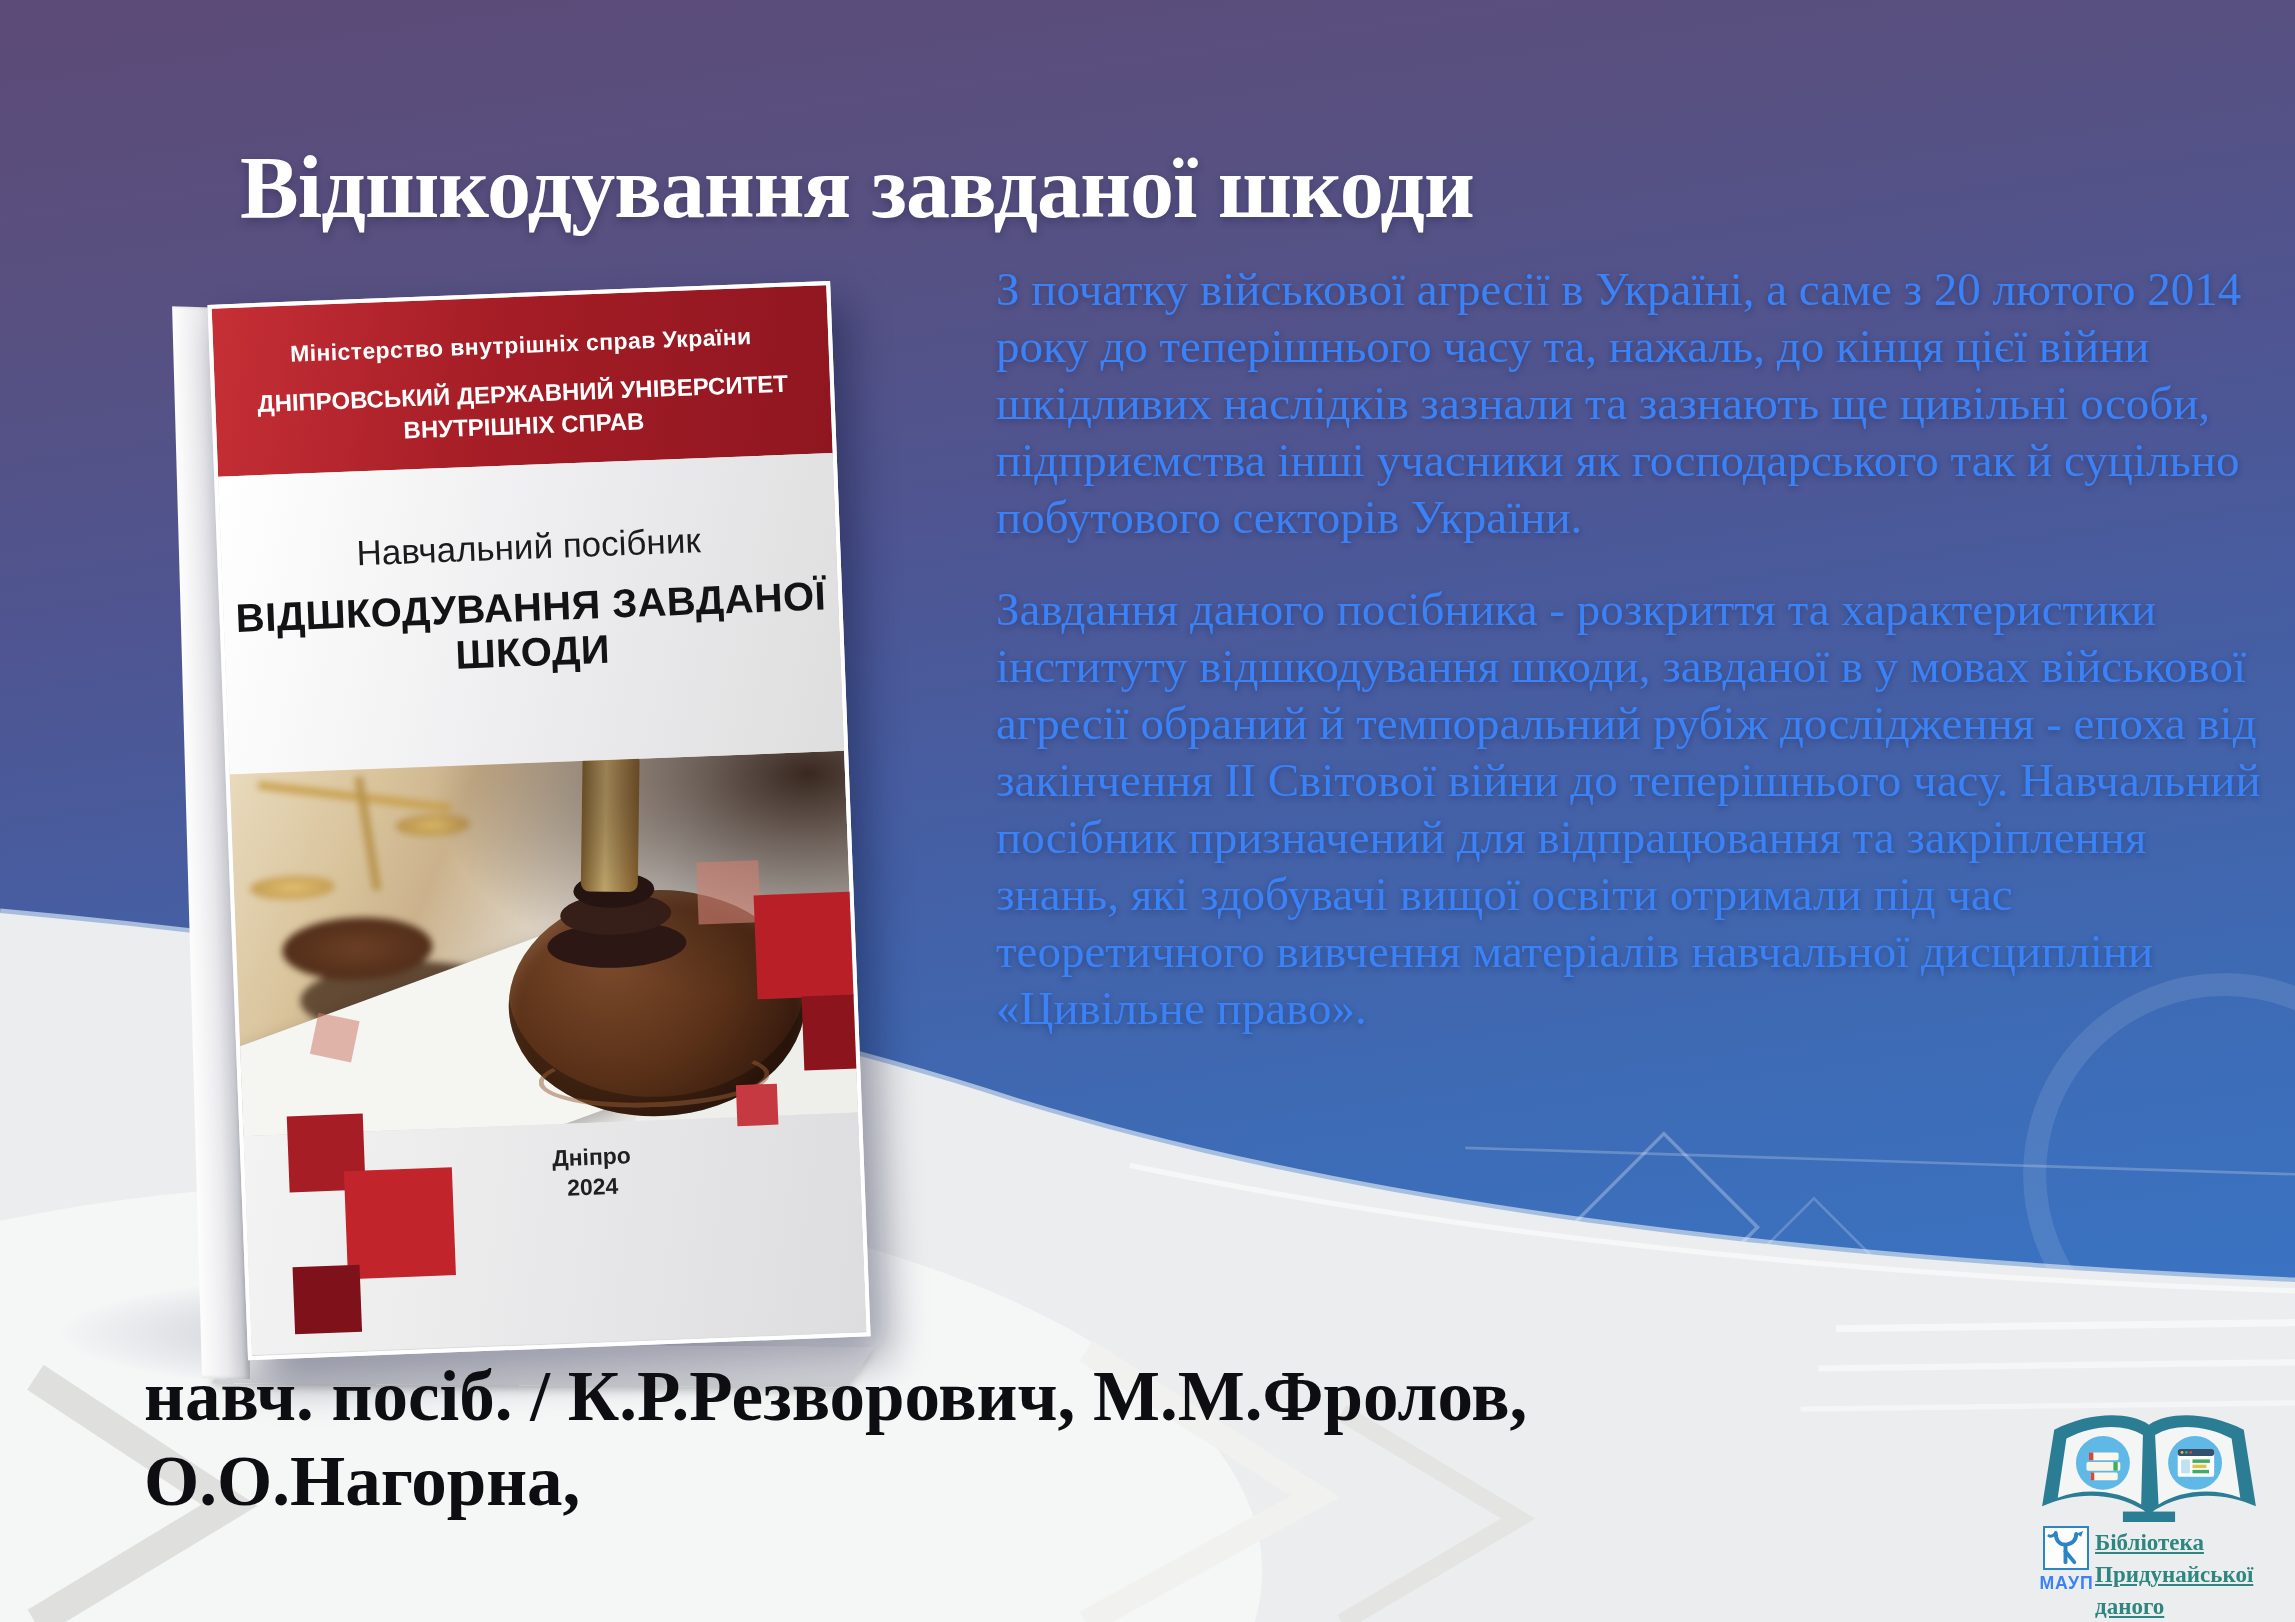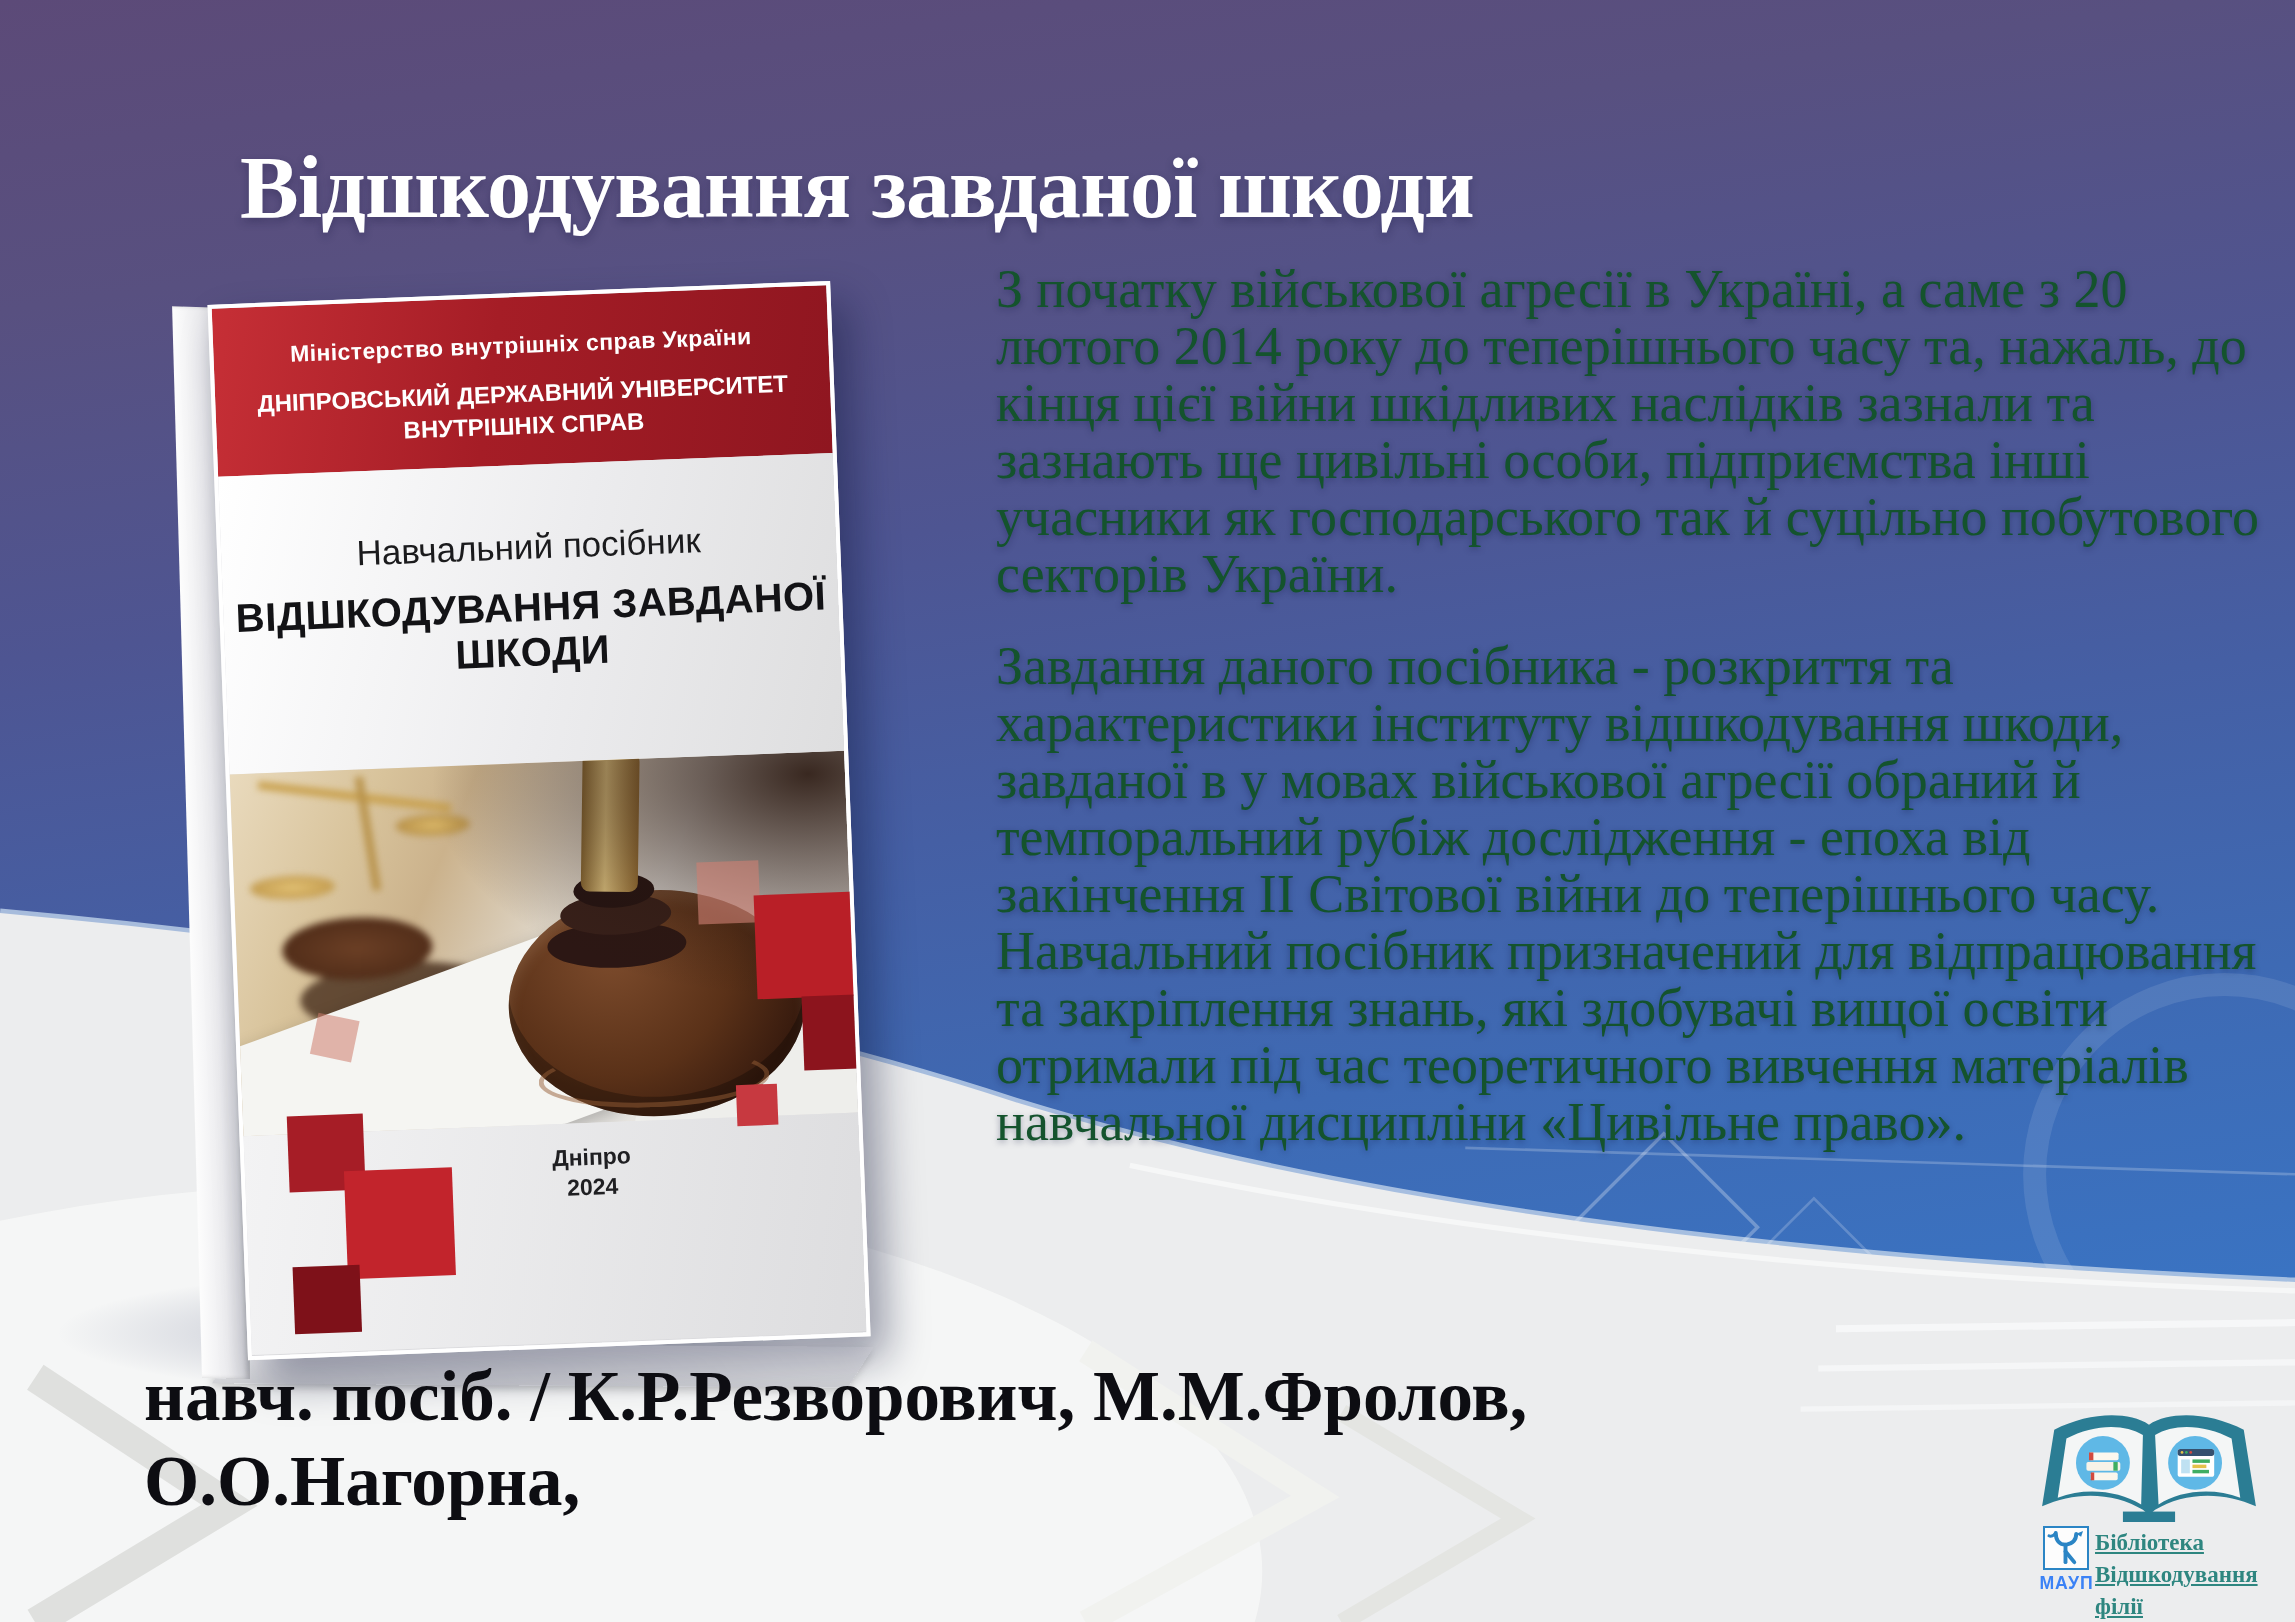--- a/index.html
+++ b/index.html
@@ -10,21 +10,21 @@
   .bg{background:linear-gradient(172deg,
       #5c4a78 0%, #585080 16%, #4e5592 34%, #455fa4 50%,
       #3e6ab4 66%, #3a73c2 82%, #3f77c6 100%);}
   .bg-svg{position:absolute;left:0;top:0;z-index:1;}
   
   .page-title{position:absolute;left:240px;top:78px;z-index:5;
       font-size:88px;font-weight:bold;color:#ffffff;letter-spacing:-0.9px;
       text-shadow:0 3.5px 8.8px rgba(20,20,60,.30);white-space:nowrap;}
   
   .content{position:absolute;left:996px;top:261px;width:1275px;z-index:5;}
-  .content p{margin:0 0 35px 0;font-size:54px;line-height:57px;color:#14532d;
+  .content p{margin:0 0 35px 0;font-size:47px;line-height:57px;color:#3b82f6;
       text-shadow:0 1.8px 6.2px rgba(15,20,60,.35);}
   
   .citation{position:absolute;left:144px;top:1354px;width:1730px;z-index:6;
       font-weight:bold;font-size:71px;line-height:85px;color:#0d0d12;}
   
   .book{position:absolute;left:175px;top:284px;width:697px;height:1104px;
       z-index:4;transform:rotate(-1.6deg);}
   .book-shadow{position:absolute;left:53px;top:1271px;width:759px;height:124px;
       background:radial-gradient(ellipse at 50% 50%,rgba(35,45,90,.30),rgba(35,45,90,0) 70%);
       z-index:3;}
@@ -228,16 +228,16 @@
       <path d="M10,5 C8,8 5,9 3,8" fill="none" stroke="#2b85c5" stroke-width="3" stroke-linecap="round"></path>
       <path d="M31,6 C31,13 27,16 21,17" fill="none" stroke="#2b85c5" stroke-width="4" stroke-linecap="round"></path>
       <path d="M31,6 L38,3 L36,9 Z" fill="#2b85c5"></path>
       <path d="M20,17 L20,35" stroke="#2b85c5" stroke-width="4" stroke-linecap="round"></path>
       <path d="M20,24 L29,35" stroke="#2b85c5" stroke-width="4" stroke-linecap="round"></path>
     </svg>
   </div>
   <div class="maup-word">МАУП</div>
   <div class="org">
     <div>Бібліотека</div>
-    <div>Відшкодування філії</div>
+    <div>Придунайської даного</div>
   </div>
 </div>
 
 
 </body></html>

